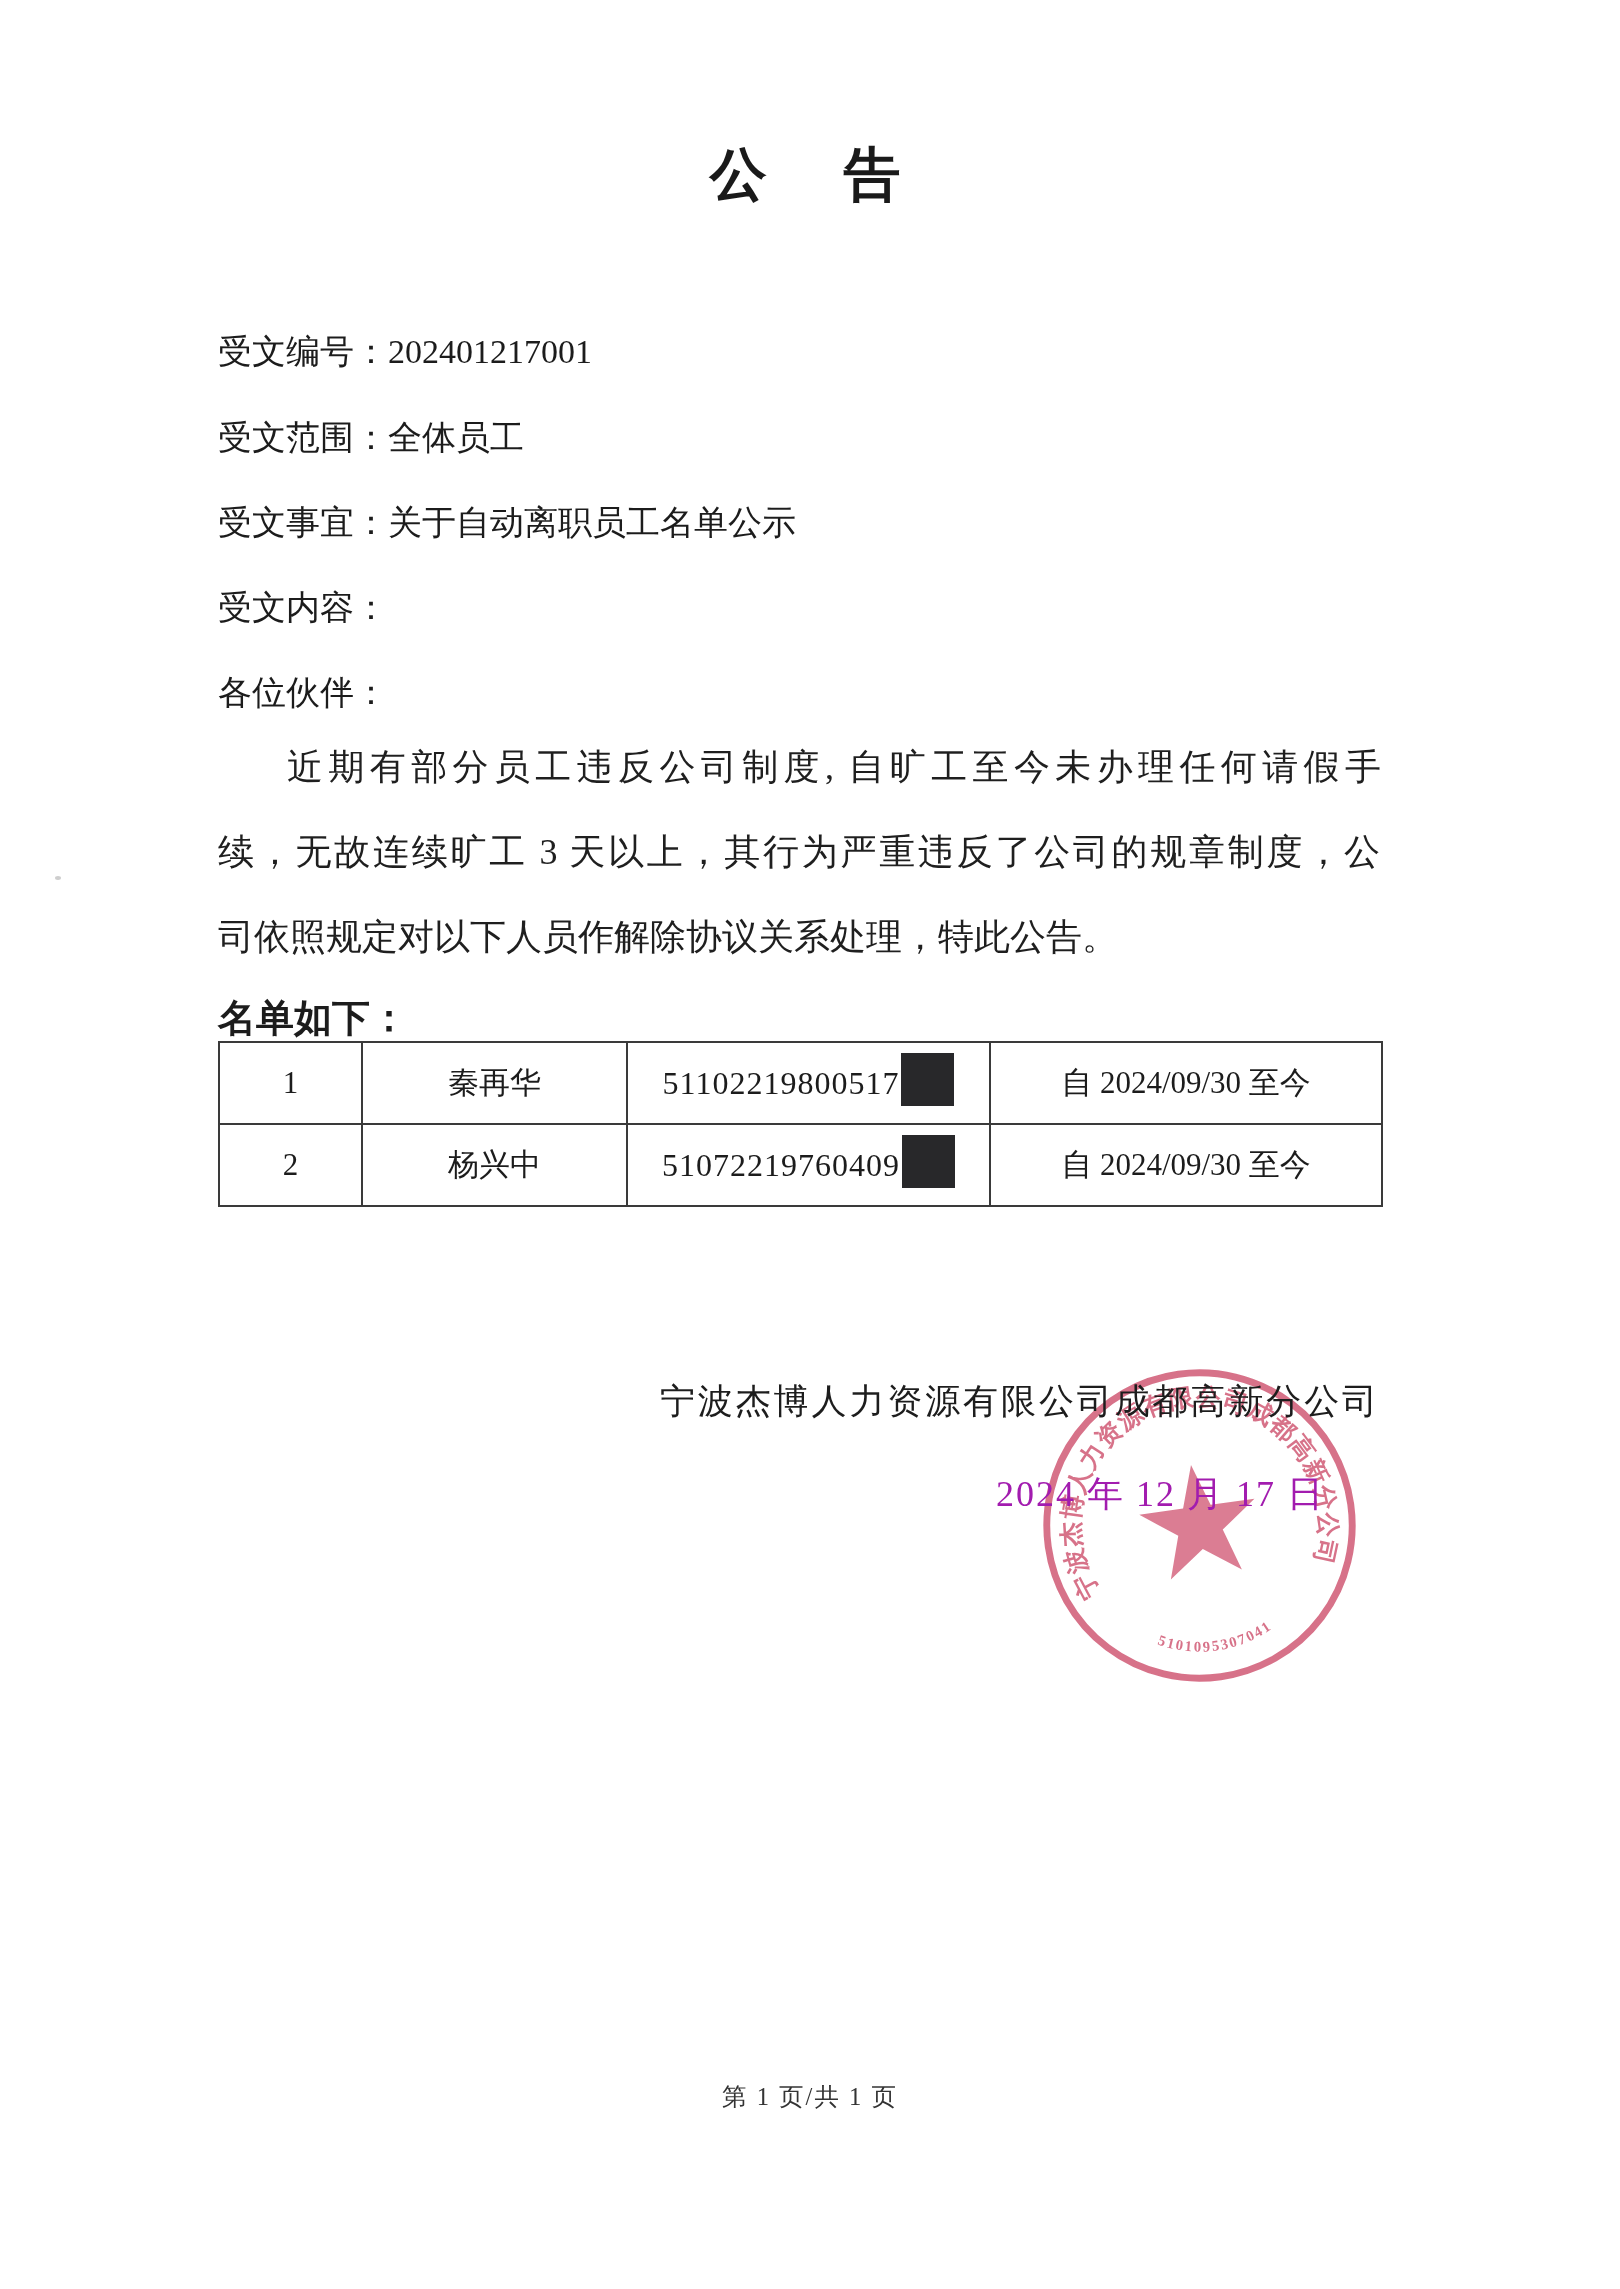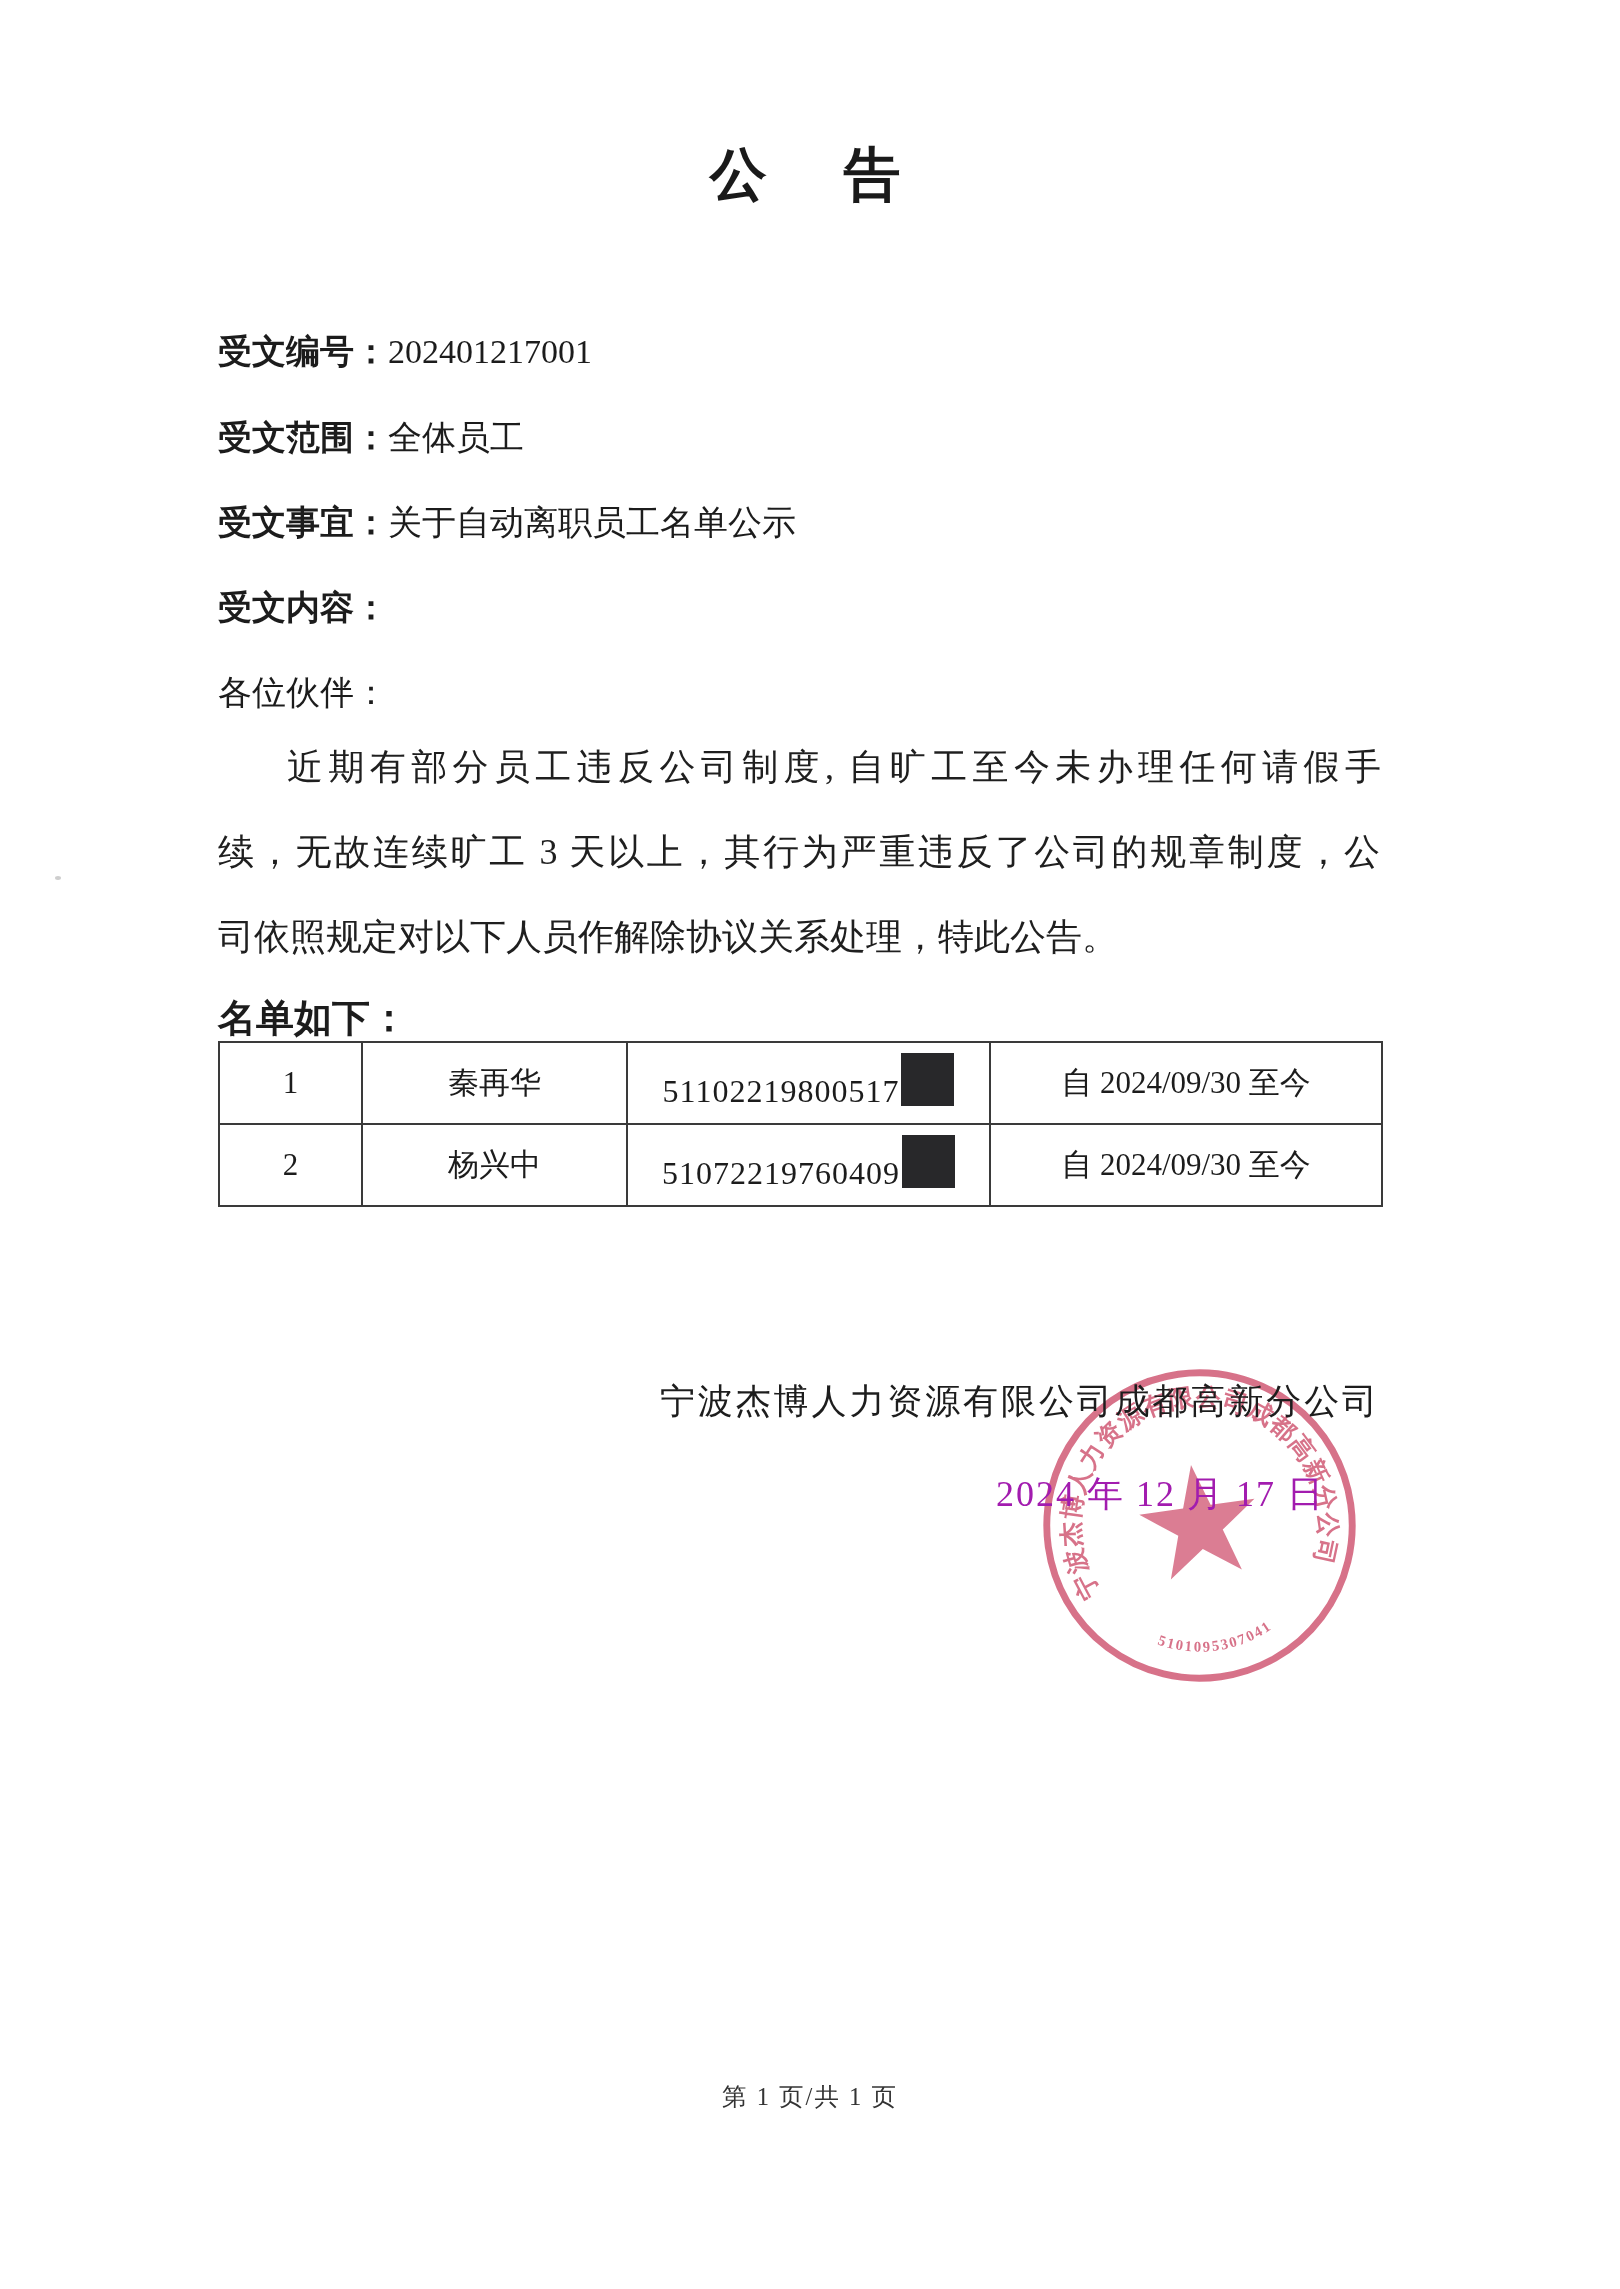--- a/index.html
+++ b/index.html
@@ -7,21 +7,21 @@
     width:1620px;height:2290px;position:relative;background:#ffffff;
     font-family:"Liberation Serif","DejaVu Serif",serif;color:#1c1c1c;
     overflow:hidden;
   }
   .abs{position:absolute;}
   .doc-title{
     top:137px;left:0;width:1620px;text-align:center;
     font-size:57px;font-weight:700;letter-spacing:9.8px;color:#1a1a1a;
   }
   .field{left:218px;font-size:34px;white-space:nowrap;}
-  .field .lbl{font-weight:700;}
+  .field .lbl{font-weight:400;}
   .field .val{font-weight:400;}
   .f1{top:329px;} .f2{top:415px;} .f3{top:500px;} .f4{top:585px;}
   .salutation{top:670px;left:218px;font-size:34px;text-align:right;}
   .bodyline{
     left:218px;width:1162px;font-size:36px;color:#1f1f1f;
     text-align:justify;text-align-last:justify;white-space:nowrap;
   }
   .bl1{top:743px;padding-left:69px;width:1094px;}
   .bl2{top:828px;}
   .bl3{top:913px;text-align-last:left;}
@@ -30,21 +30,21 @@
     position:absolute;top:1041px;left:218px;width:1162px;
     border-collapse:collapse;table-layout:fixed;
   }
   table.roster td,table.roster th{
     border:2px solid #3a3a3a;text-align:center;vertical-align:middle;
     font-weight:400;padding:0;
   }
   table.roster tr.hdr td{height:78px;font-size:30px;}
   table.roster tr.rw td{height:80px;font-size:31px;}
   .cell-name{font-weight:600;}
-  .idwrap{display:inline-flex;align-items:flex-end;justify-content:center;}
+  .idwrap{display:inline-flex;align-items:center;justify-content:center;}
   .idnum{font-size:32px;letter-spacing:1px;}
   .redact{
     display:inline-block;width:53px;height:53px;background:#28282a;
     margin-left:2px;position:relative;top:-3.9px;
   }
   .sig-company{
     top:1378px;right:240px;font-size:35px;letter-spacing:2.9px;
     white-space:nowrap;z-index:3;color:#1d1d1d;
   }
   .sig-date{

